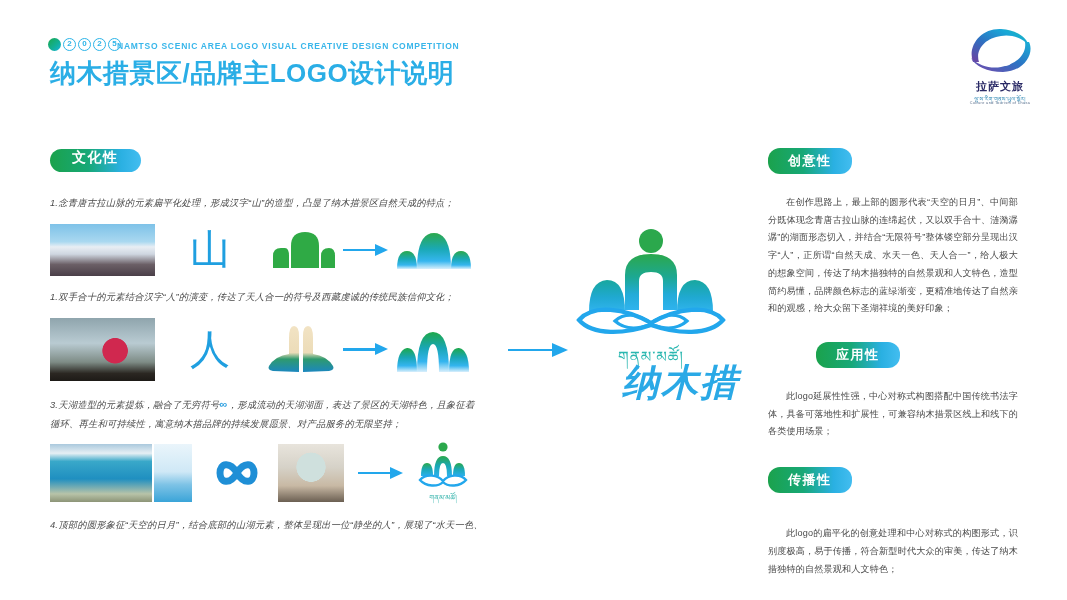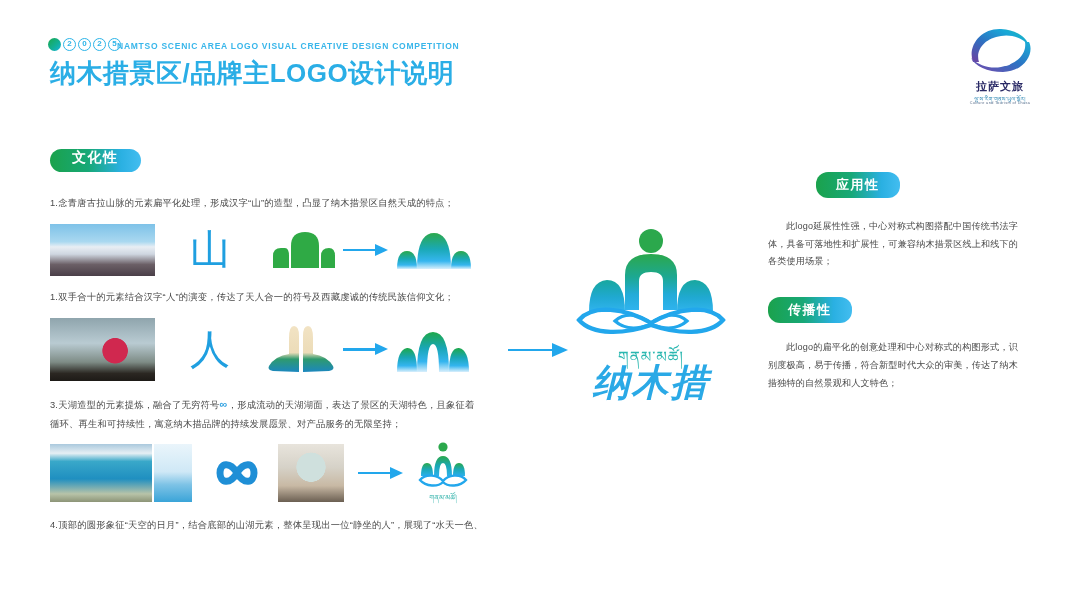--- a/index.html
+++ b/index.html
@@ -63,21 +63,21 @@
     color:#fff; font-size:14px; font-weight:700;
     padding:0 22px 5px 22px; border-radius:13px;
     letter-spacing:1.5px; white-space:nowrap;
   }
   .pill.small { font-size:13px; padding:3.5px 20px 4.5px 20px; border-radius:12px; }
 
   
   #left-col { position:absolute; left:50px; top:148px; width:470px; }
   .para {
     font-size:9.3px; line-height:1.85; color:#4a4a4a;
-    margin:0; letter-spacing:.2px;
+    margin:0; letter-spacing:.2px;font-style:italic;
   }
   .para .hl { color:#2b9fe0; font-weight:700; font-size:11px; }
 
   .row { display:flex; align-items:center; }
 
   .photo { border:0; background:#cfd8dc; background-size:cover; background-position:center; flex:none; }
 
   .arrow-sm { width:46px; height:12px; position:relative; flex:none; }
   .arrow-sm .shaft { position:absolute; left:0; top:5px; width:34px; height:2.2px; background:#22a7ec; }
   .arrow-sm .head {
@@ -96,21 +96,21 @@
   }
 
   
   #main-logo { position:absolute; left:563px; top:228px; width:176px; height:185px; }
   #main-logo .tibetan {
     position:absolute; left:0; top:112px; width:176px; text-align:center;
     font-size:15px; color:#2bb7b0; letter-spacing:1px; white-space:nowrap;
     font-family:"DejaVu Sans", sans-serif;
   }
   #main-logo .cn-name {
-    position:absolute; left:0; top:130px; width:176px; text-align:center;
+    position:absolute; left:0; top:130px; width:176px; text-align:right;
     font-size:37px; font-weight:700; letter-spacing:2px;
     color:#2aa9e6; white-space:nowrap;
     font-family:"Liberation Serif", serif;
     font-style:italic;
   }
 
   
   #right-col { position:absolute; left:768px; top:148px; width:250px; }
   .rpara {
     font-size:9.1px; line-height:1.95; color:#4a4a4a;
@@ -316,27 +316,33 @@
 
     <path d="M16 92 C30 76 62 80 88 95 C114 80 146 76 160 92 C146 108 114 106 88 97 C62 106 30 108 16 92 Z" fill="none" stroke="#22a7ec" stroke-width="4.2"></path>
     <path d="M52 93 C62 84 76 86 88 95 C100 86 114 84 124 93 C114 102 100 101 88 96 C76 101 62 102 52 93 Z" fill="none" stroke="#22a7ec" stroke-width="3.2"></path>
   </svg>
   <div class="tibetan">གནམ་མཚོ།</div>
   <div class="cn-name">纳木措</div>
 </div>
 
 <div id="right-col">
 
+  <div>
+    <div style="margin-bottom:20px;">
+      <span class="pill small">创意性</span>
+    </div>
+    <p class="rpara">在创作思路上，最上部的圆形代表“天空的日月”、中间部分既体现念青唐古拉山脉的连绵起伏，又以双手合十、涟漪潺潺”的湖面形态切入，并结合“无限符号”整体镂空部分呈现出汉字“人”，正所谓“自然天成、水天一色、天人合一”，给人极大的想象空间，传达了纳木措独特的自然景观和人文特色，造型简约易懂，品牌颜色标志的蓝绿渐变，更精准地传达了自然亲和的观感，给大众留下圣湖祥境的美好印象；</p>
+  </div>
 
   <div style="margin-top:24px;">
     <div style="margin-bottom:20px;padding-left:48px;">
       <span class="pill small">应用性</span>
     </div>
     <p class="rpara">此logo延展性性强，中心对称式构图搭配中国传统书法字体，具备可落地性和扩展性，可兼容纳木措景区线上和线下的各类使用场景；</p>
   </div>
 
   <div style="margin-top:26px;">
-    <div style="margin-bottom:16px;">
+    <div style="margin-bottom:32px;">
       <span class="pill small">传播性</span>
     </div>
     <p class="rpara">此logo的扁平化的创意处理和中心对称式的构图形式，识别度极高，易于传播，符合新型时代大众的审美，传达了纳木措独特的自然景观和人文特色；</p>
   </div>
 </div>
 
 </body></html>

